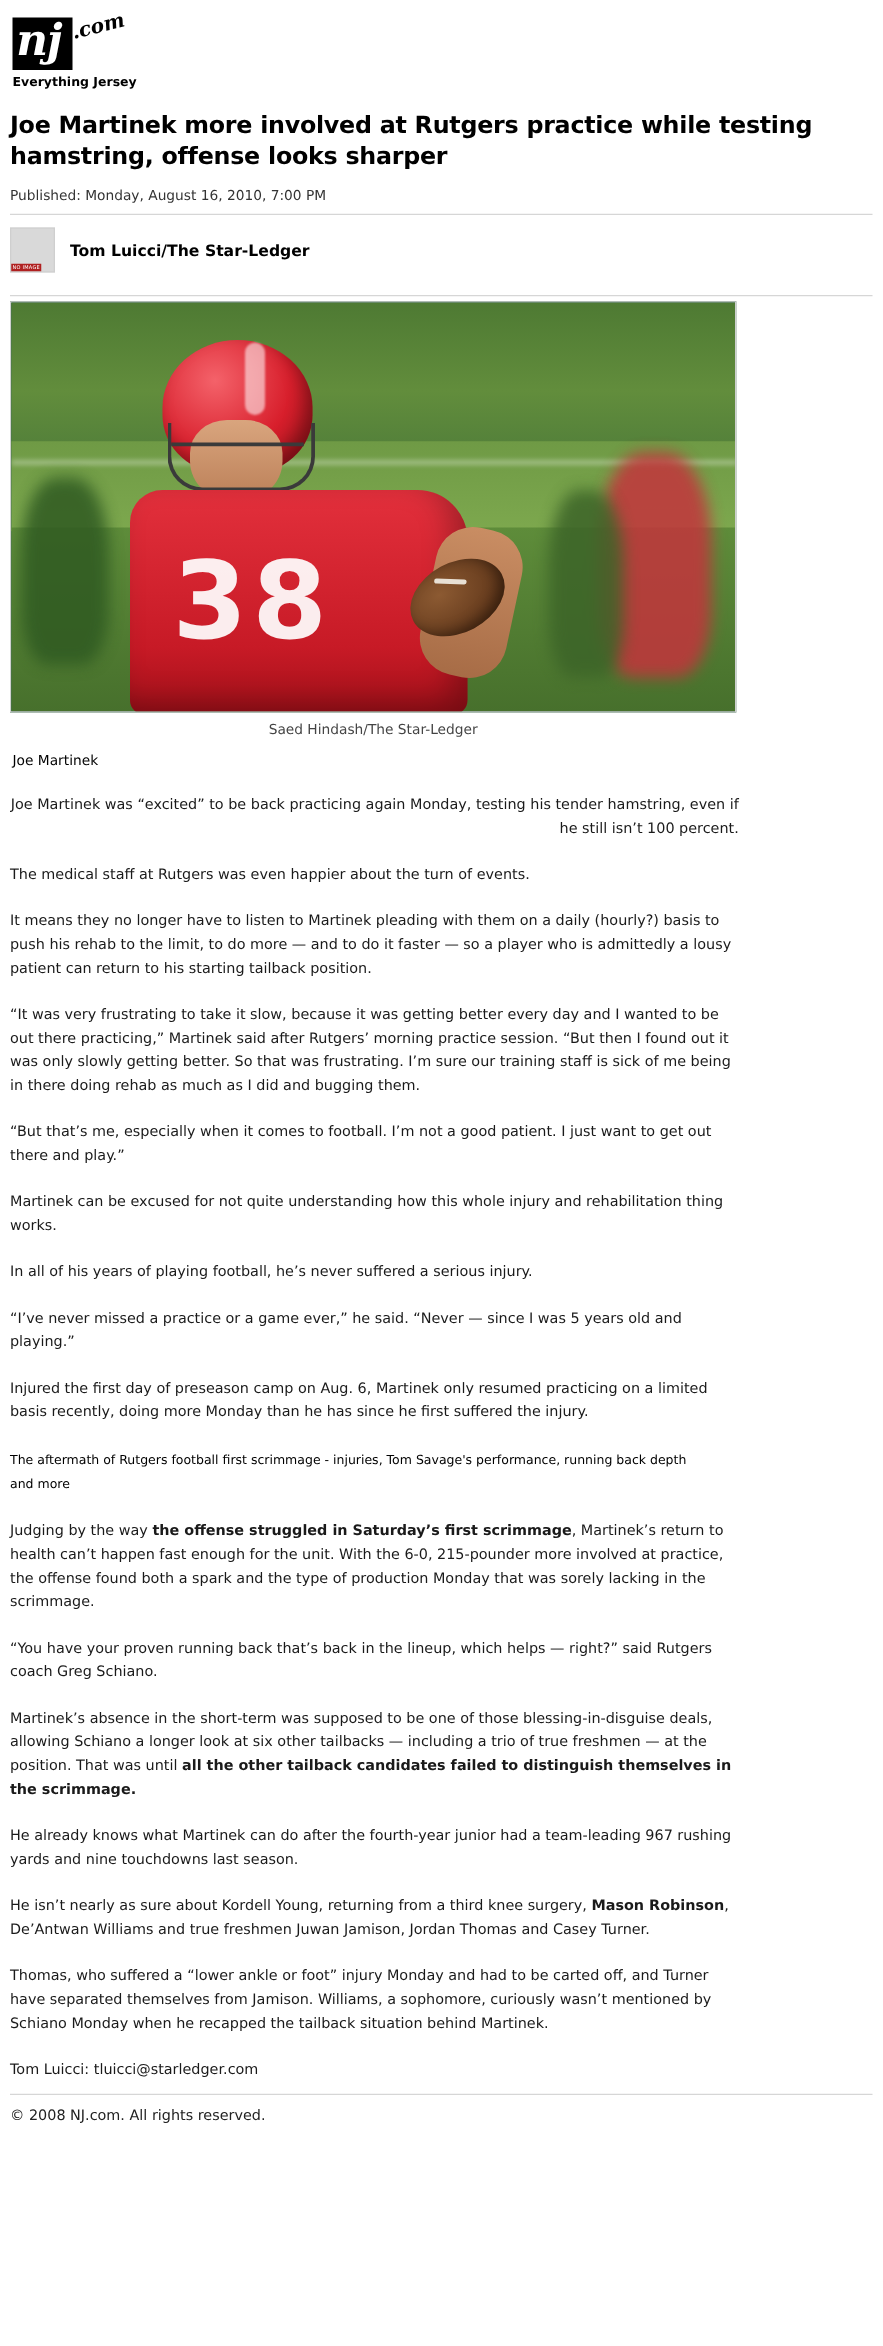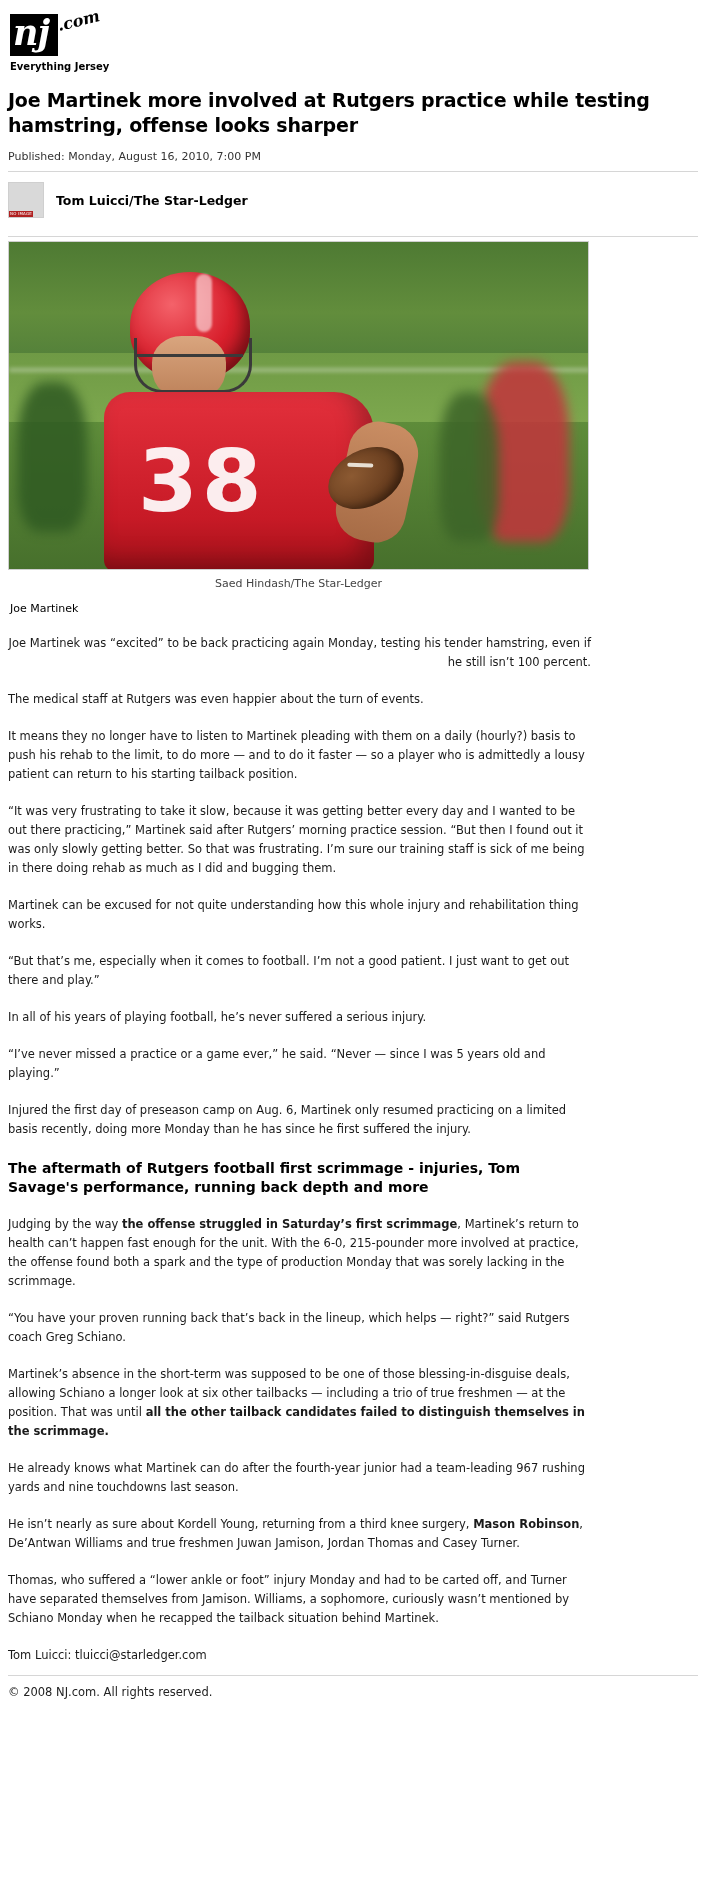--- a/index.html
+++ b/index.html
@@ -273,23 +273,23 @@
     line-height: 19px;
     color: #1a1a1a;
     margin: 18px 0 0 0;
     max-width: 583px;
   }
   .body-copy p.first {
     margin-top: 19px;
     text-align: right;
   }
   .subhead {
-    font-size: 14px;
+    font-size: 10px;
     line-height: 19px;
-    font-weight: bold;
+    font-weight: normal;
     color: #000000;
     margin: 20px 0 0 0;
     max-width: 560px;
   }
   .bold-inline { font-weight: bold; }
   .email-line {
     font-size: 11.5px;
     color: #222222;
     margin: 24px 0 0 0;
   }
@@ -355,22 +355,22 @@
     </div>
     <div class="credit">Saed Hindash/The Star-Ledger</div>
     <div class="caption">Joe Martinek</div>
   </div>
 
   <div class="body-copy">
     <p class="first">Joe Martinek was “excited” to be back practicing again Monday, testing his tender hamstring, even if he still isn’t 100 percent.</p>
     <p>The medical staff at Rutgers was even happier about the turn of events.</p>
     <p>It means they no longer have to listen to Martinek pleading with them on a daily (hourly?) basis to push his rehab to the limit, to do more — and to do it faster — so a player who is admittedly a lousy patient can return to his starting tailback position.</p>
     <p>“It was very frustrating to take it slow, because it was getting better every day and I wanted to be out there practicing,” Martinek said after Rutgers’ morning practice session. “But then I found out it was only slowly getting better. So that was frustrating. I’m sure our training staff is sick of me being in there doing rehab as much as I did and bugging them.</p>
+    <p>“But that’s me, especially when it comes to football. I’m not a good patient. I just want to get out there and play.”</p>
     <p>Martinek can be excused for not quite understanding how this whole injury and rehabilitation thing works.</p>
-    <p>“But that’s me, especially when it comes to football. I’m not a good patient. I just want to get out there and play.”</p>
     <p>In all of his years of playing football, he’s never suffered a serious injury.</p>
     <p>“I’ve never missed a practice or a game ever,” he said. “Never — since I was 5 years old and playing.”</p>
     <p>Injured the first day of preseason camp on Aug. 6, Martinek only resumed practicing on a limited basis recently, doing more Monday than he has since he first suffered the injury.</p>
 
     <div class="subhead">The aftermath of Rutgers football first scrimmage - injuries, Tom Savage's performance, running back depth and more</div>
 
     <div id="rich-paragraphs">
         <p><span>Judging by the way </span><span class="bold-inline">the offense struggled in Saturday’s first scrimmage</span><span>, Martinek’s return to health can’t happen fast enough for the unit. With the 6-0, 215-pounder more involved at practice, the offense found both a spark and the type of production Monday that was sorely lacking in the scrimmage.</span></p>
         <p><span>“You have your proven running back that’s back in the lineup, which helps — right?” said Rutgers coach Greg Schiano.</span></p>
         <p><span>Martinek’s absence in the short-term was supposed to be one of those blessing-in-disguise deals, allowing Schiano a longer look at six other tailbacks — including a trio of true freshmen — at the position. That was until </span><span class="bold-inline">all the other tailback candidates failed to distinguish themselves in the scrimmage.</span></p>

